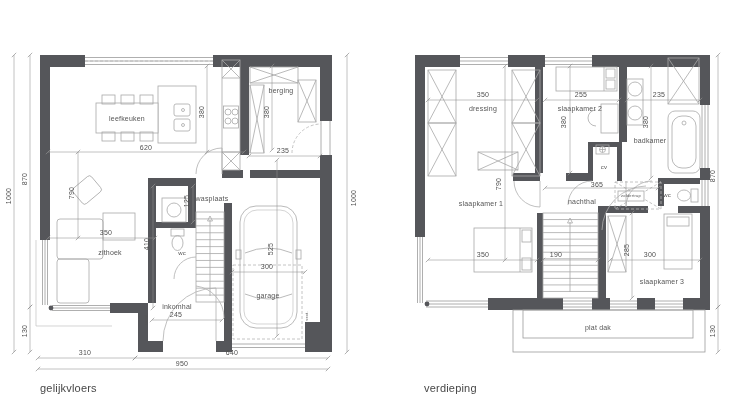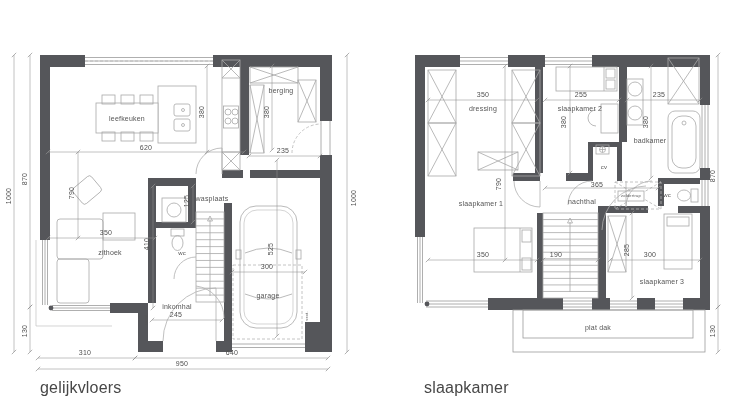--- a/index.html
+++ b/index.html
@@ -7,21 +7,21 @@
          font-family:"Liberation Sans",sans-serif;}
   .stage svg{position:absolute;left:0;top:0;}
   #labels{position:absolute;left:0;top:0;width:736px;height:414px;pointer-events:none;}
   .lbl{position:absolute;transform:translate(-50%,-50%);font-size:7px;color:#555;
        white-space:nowrap;letter-spacing:.2px;line-height:1;}
   .lbl.rot{transform:translate(-50%,-50%) rotate(-90deg);}
   .lbl.small{font-size:6px;}
   .lbl.tiny{font-size:5px;}
   .lbl.micro{font-size:4px;}
   .lbl.dim{color:#4f4f4f;}
-  .cap{position:absolute;transform:translate(0,-50%);font-size:16px;color:#474747;
+  .cap{position:absolute;transform:translate(0,-50%);font-size:11px;color:#474747;
        letter-spacing:.2px;}
   .wall{fill:#55565a;stroke:none;}
   .win{stroke:#9b9b9b;stroke-width:.8;fill:none;}
   .fur{stroke:#a8a8a8;stroke-width:.8;fill:none;}
   .furw{stroke:#a8a8a8;stroke-width:.8;fill:#ffffff;}
   .arc{stroke:#b0b0b0;stroke-width:.8;fill:none;}
   .dash{stroke:#b5b5b5;stroke-width:.8;fill:none;stroke-dasharray:3 2;}
   .thin{stroke:#c2c2c2;stroke-width:.7;fill:none;}
 </style>
 </head>
@@ -401,15 +401,15 @@
       <span class="lbl dim rot" style="left: 563px; top: 122px;">380</span>
       <span class="lbl dim rot" style="left: 645px; top: 122px;">380</span>
       <span class="lbl dim rot" style="left: 498px; top: 184px;">790</span>
       <span class="lbl dim" style="left: 597px; top: 184px;">365</span>
       <span class="lbl dim" style="left: 483px; top: 254px;">350</span>
       <span class="lbl dim" style="left: 556px; top: 254px;">190</span>
       <span class="lbl dim rot" style="left: 626px; top: 250px;">285</span>
       <span class="lbl dim" style="left: 650px; top: 254px;">300</span>
       <span class="lbl dim rot" style="left: 712px; top: 176px;">870</span>
       <span class="lbl dim rot" style="left: 712px; top: 331px;">130</span>
-      <span class="cap" style="left: 424px; top: 388px;">slaapkamer</span>
+      <span class="cap" style="left: 424px; top: 388px;">verdieping</span>
     </div>
 </div>
 
 </body></html>

